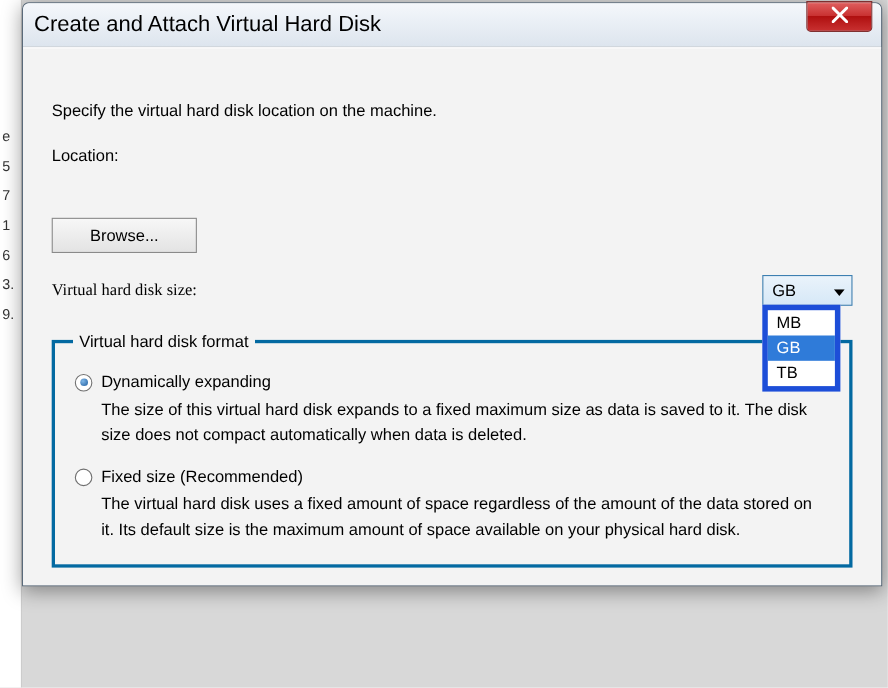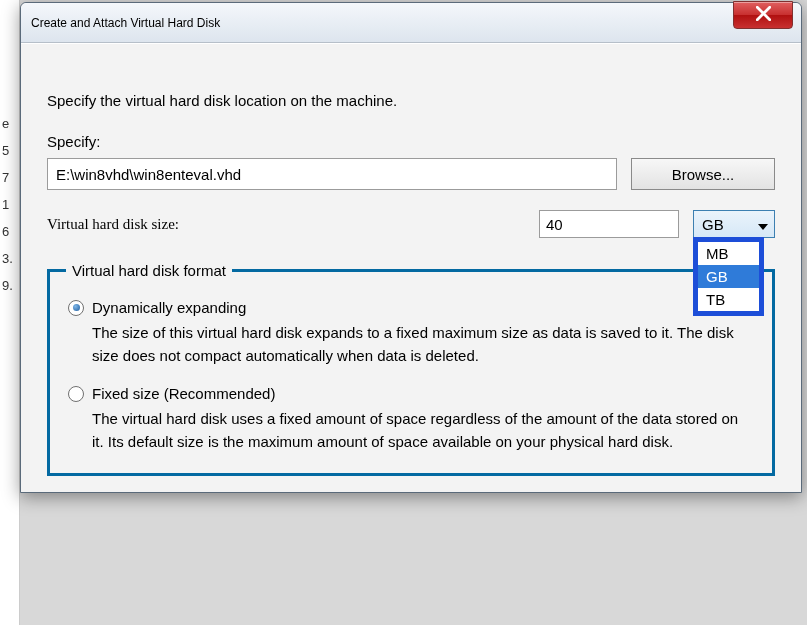--- a/index.html
+++ b/index.html
@@ -34,21 +34,21 @@
   }
   .titlebar {
     height: 40px;
     background: linear-gradient(#f4f7fb, #dde5ee);
     border-bottom: 1px solid #b6bfc9;
     display: flex; align-items: center;
     padding: 0 0 0 10px;
     border-radius: 6px 6px 0 0;
     position: relative;
   }
-  .titlebar-text { color: #000; font-size: 12px; }
+  .titlebar-text { color: #000; font-size: 20px; }
   .close-btn {
     position: absolute; right: 8px; top: -2px;
     width: 60px; height: 28px;
     background: linear-gradient(#e06060, #c83030 49%, #b01010 50%, #c83030);
     border: 1px solid #803030;
     border-bottom-left-radius: 4px;
     border-bottom-right-radius: 4px;
     display:flex;align-items:center;justify-content:center;
     box-shadow: inset 0 1px 0 rgba(255,255,255,.4);
   }
@@ -64,25 +64,26 @@
   .text-input {
     flex: 1;
     height: 32px;
     border: 1px solid #9b9b9b;
     background: #fff;
     padding: 4px 8px;
     font: inherit;
     color:#000;
   }
   .browse-btn {
-    width: 144px; height: 32px;
+    width: 132px; height: 32px;
     background: linear-gradient(#f7f7f7, #e3e3e3);
     border: 1px solid #8a8a8a;
     font: inherit; color:#000;
     cursor: pointer;
+    margin-top: 40px;
   }
   .size-row {
     display:flex; align-items:center; gap: 14px;
     margin: 10px 0 24px 0;
   }
   .size-label { flex:1;font-family:Liberation Serif, serif; }
   .size-input {
     width: 140px; height: 28px;
     border: 1px solid #9b9b9b; background:#fff;
     padding: 2px 6px; font:inherit; color:#000;
@@ -154,29 +155,27 @@
         <svg viewBox="0 0 12 12">
             <path d="M1 1 L11 11 M11 1 L1 11" stroke="#fff" stroke-width="2.2" stroke-linecap="round"></path>
           </svg>
       </span>
     </div>
   </div>
 
   <div class="content">
     <div class="instruction">Specify the virtual hard disk location on the machine.</div>
 
-    <div class="label">Specify:</div>
+    <div class="label">Location:</div>
     <div class="row">
-      <input class="text-input" value="E:\win8vhd\win8enteval.vhd" style="">
       <button class="browse-btn">Browse...</button>
     </div>
 
     <div class="size-row">
       <span class="size-label">Virtual hard disk size:</span>
-      <input class="size-input" value="40" style="">
       <div class="unit-select-wrap">
         <div class="unit-select">
           <span>GB</span>
           <span>
             <svg viewBox="0 0 10 6">
                 <path d="M0 0 L5 6 L10 0 Z" fill="#000"></path>
               </svg>
           </span>
         </div>
         <div class="unit-dropdown">

